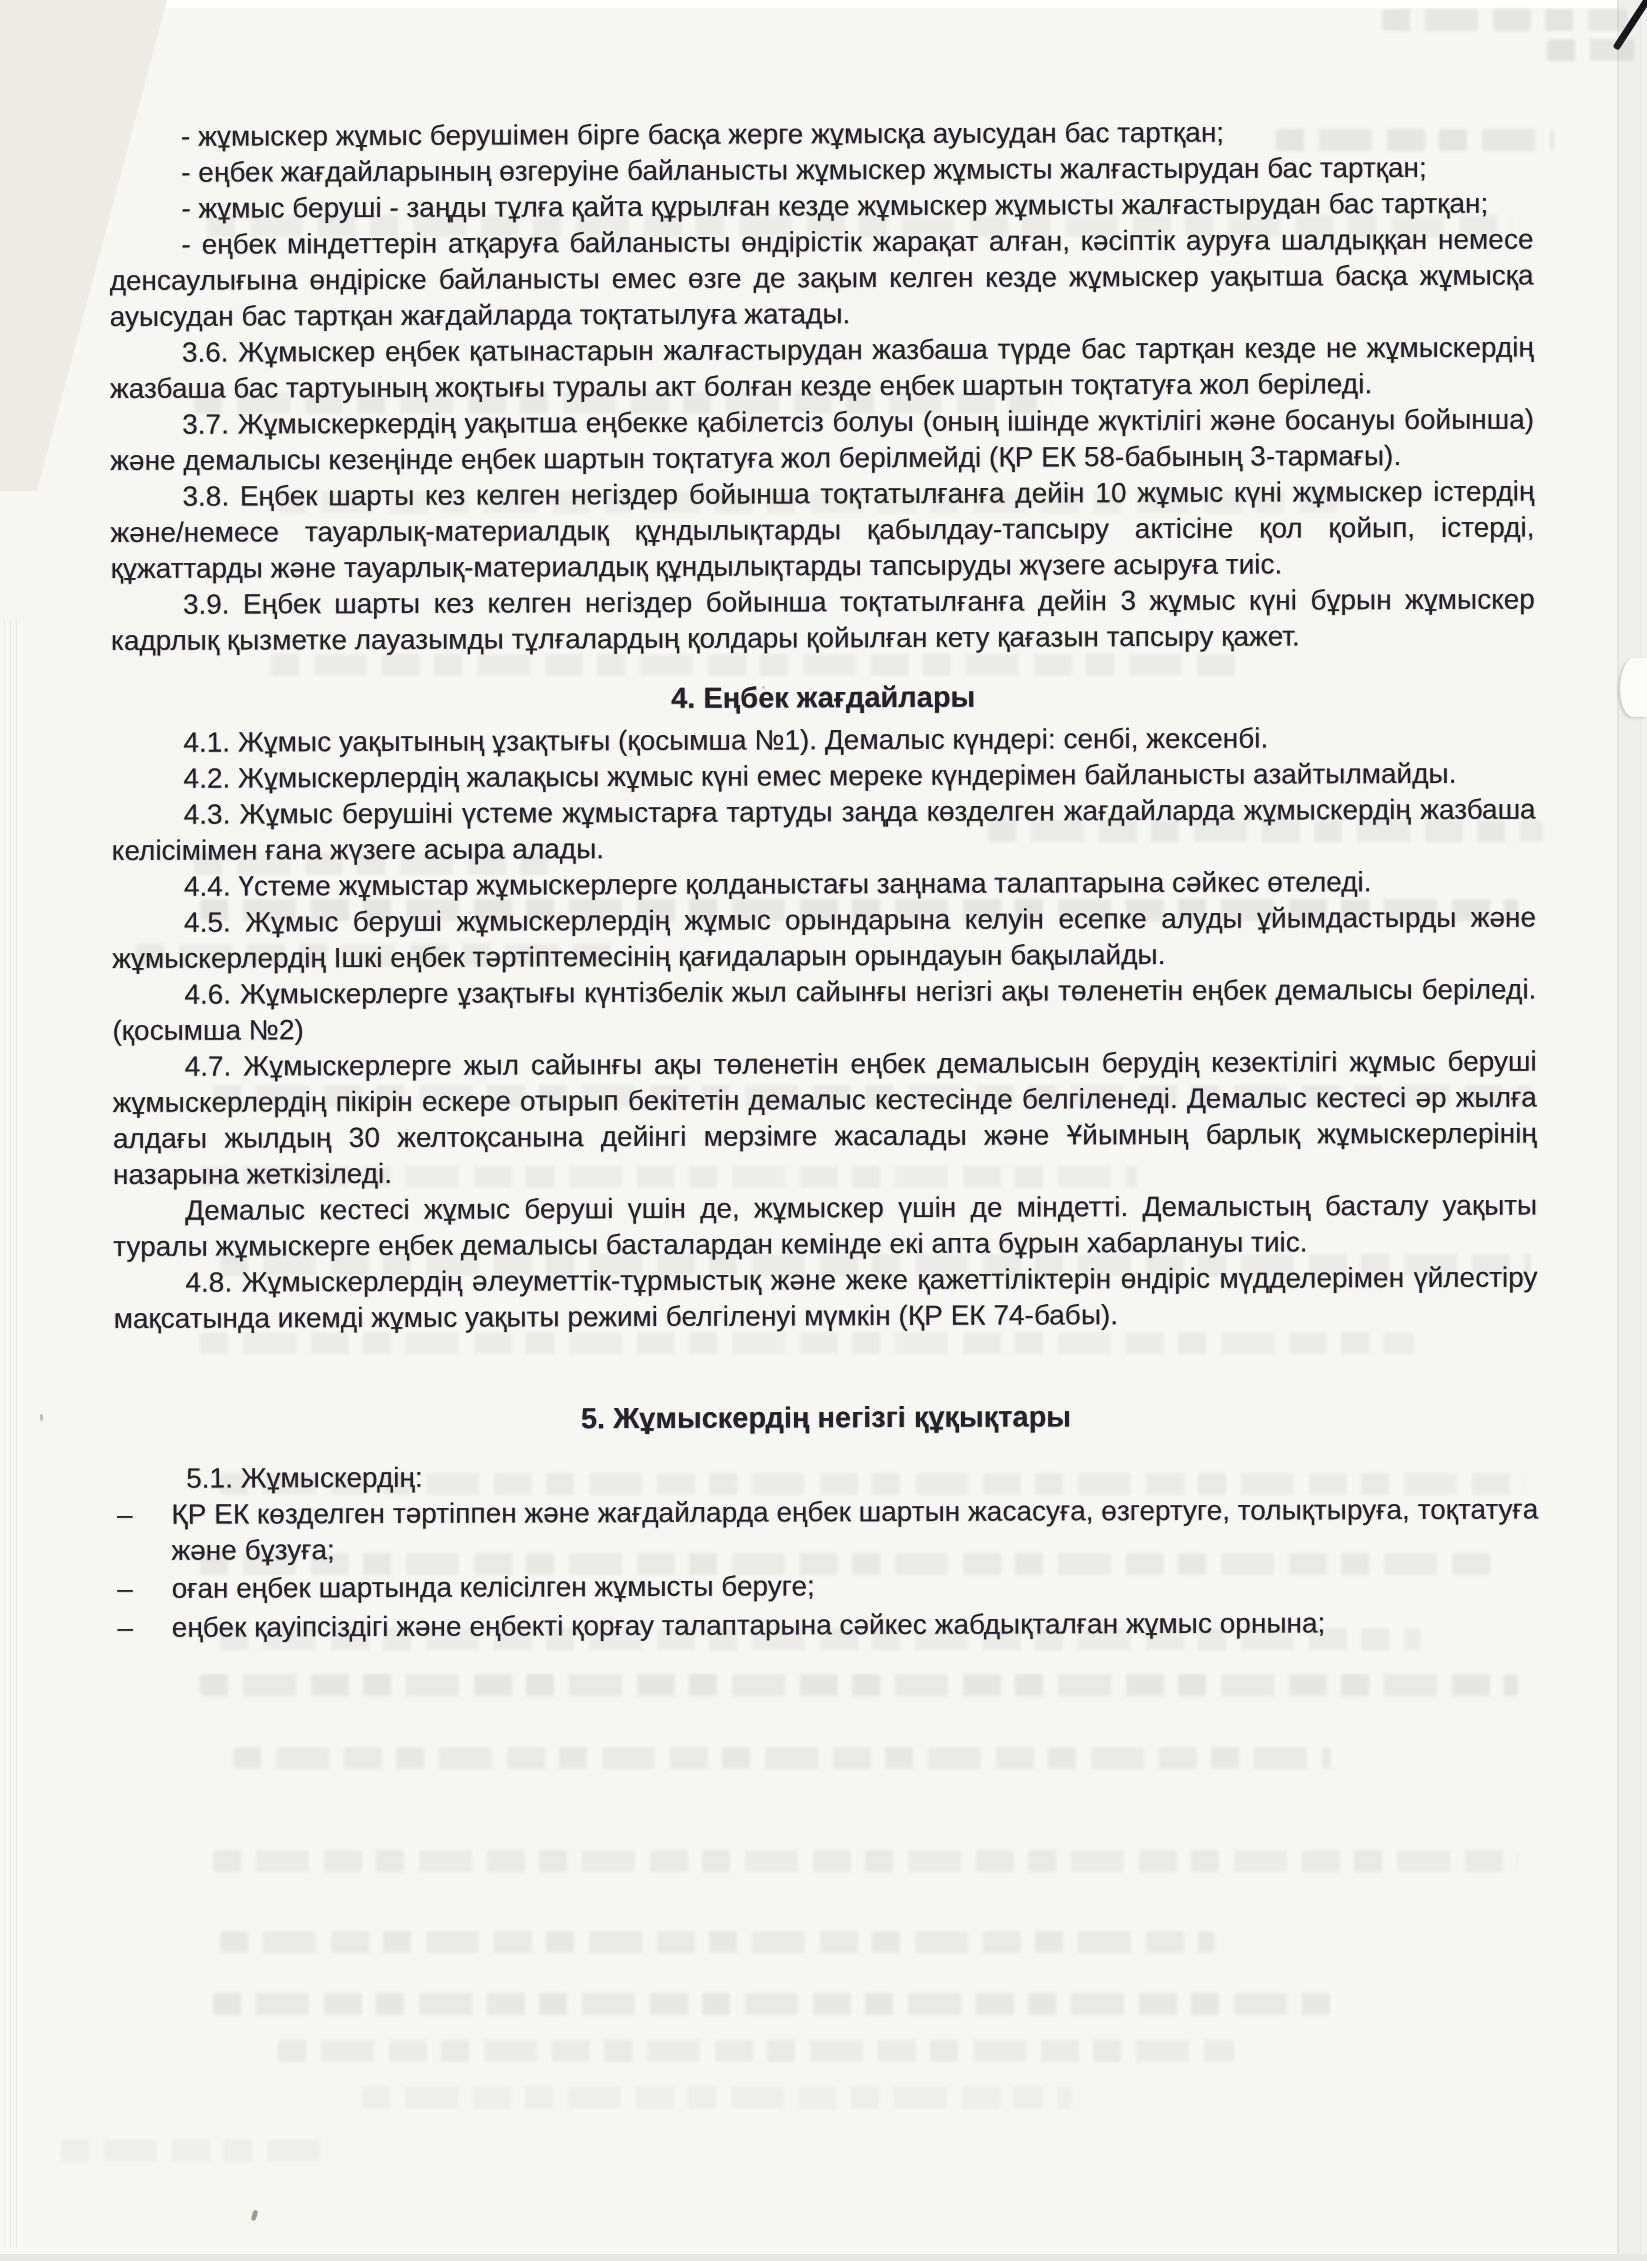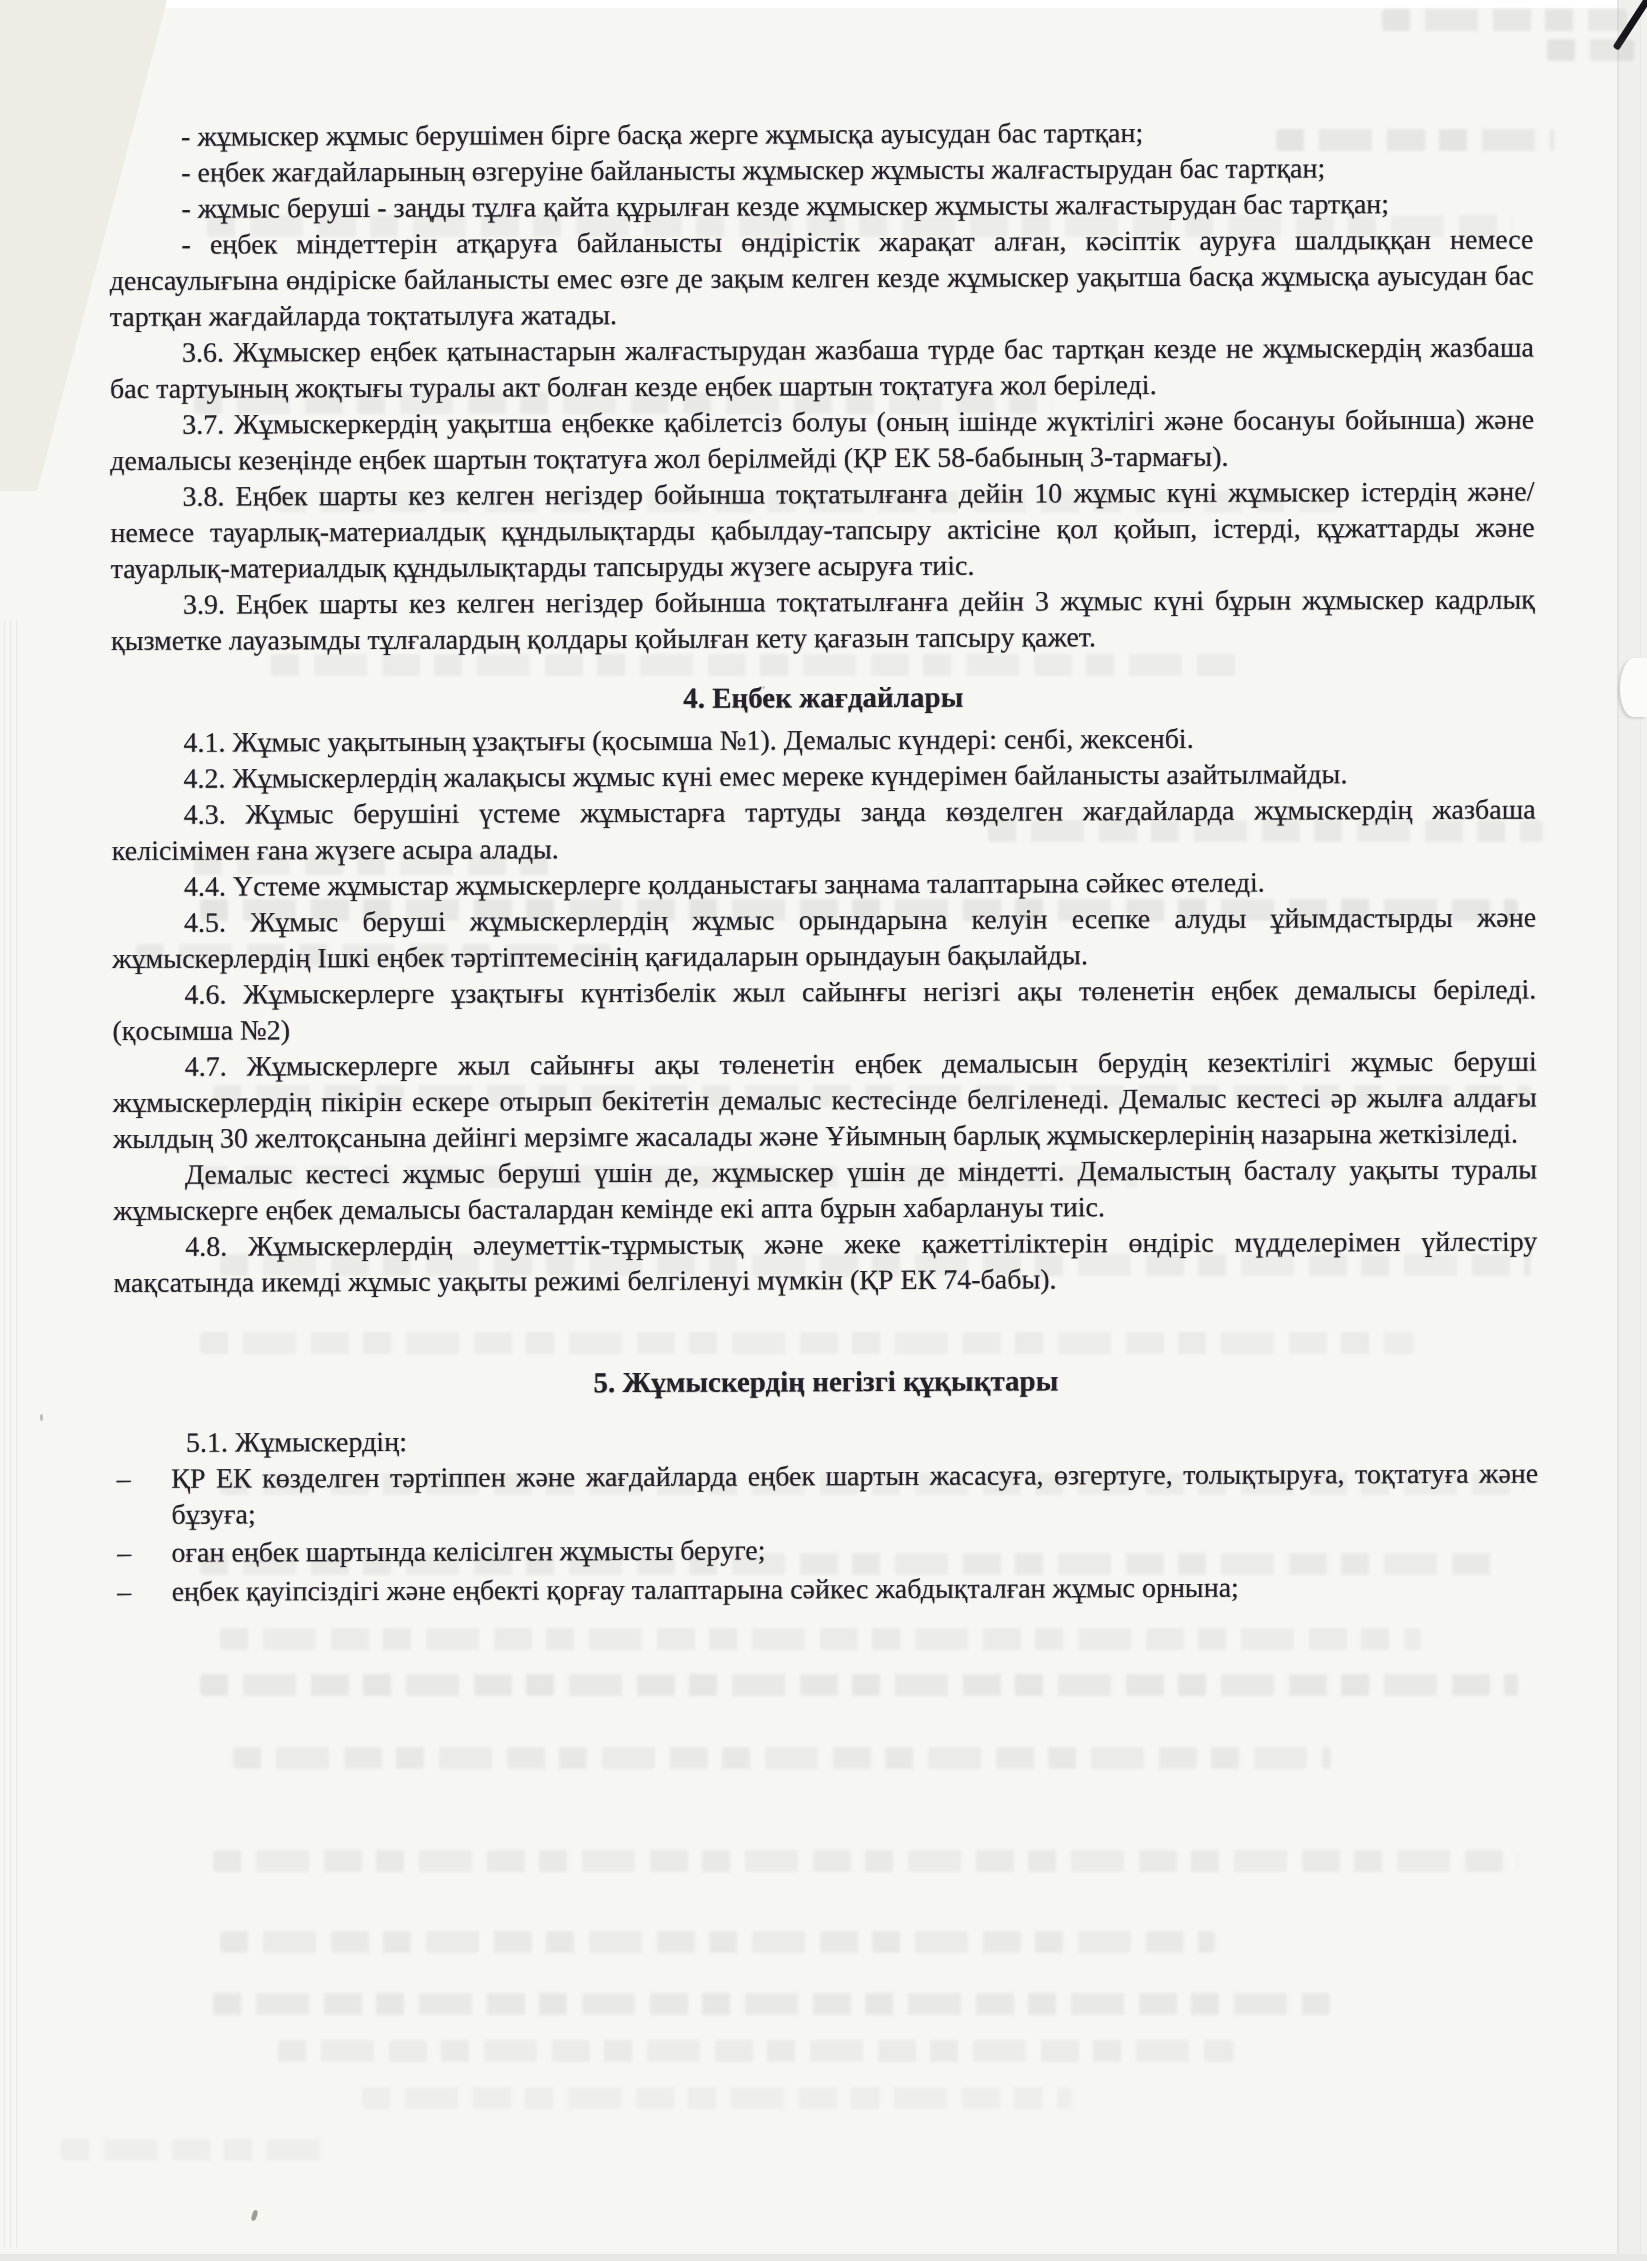--- a/index.html
+++ b/index.html
@@ -1,21 +1,21 @@
 <!DOCTYPE html>
 <html style="font-size:10.3px"><head>
 <meta charset="utf-8">
 <style>
   html,body { margin:0; padding:0; background:#ffffff; }
   .page {
     position:relative;
     width:1647px; height:2261px;
     background:#f6f6f3;
     overflow:hidden;
-    font-family:Liberation Serif, serif;
+    font-family:Liberation Sans, sans-serif;
   }
   
   .top-white-strip { position:absolute; top:0; left:0; width:100%; height:7.8px; background:#ffffff; }
   .corner-fold {
     position:absolute; top:0; left:0; width:207px; height:491px;
     background:linear-gradient(105deg,#eeece4 55%,#f0efe9 100%);
     clip-path:polygon(0 0,167px 0,37px 100%,0 100%);
     filter:drop-shadow(2.6px 0.6px 3.2px rgba(140,137,128,0.55));
   }
   .left-edge-lines {

